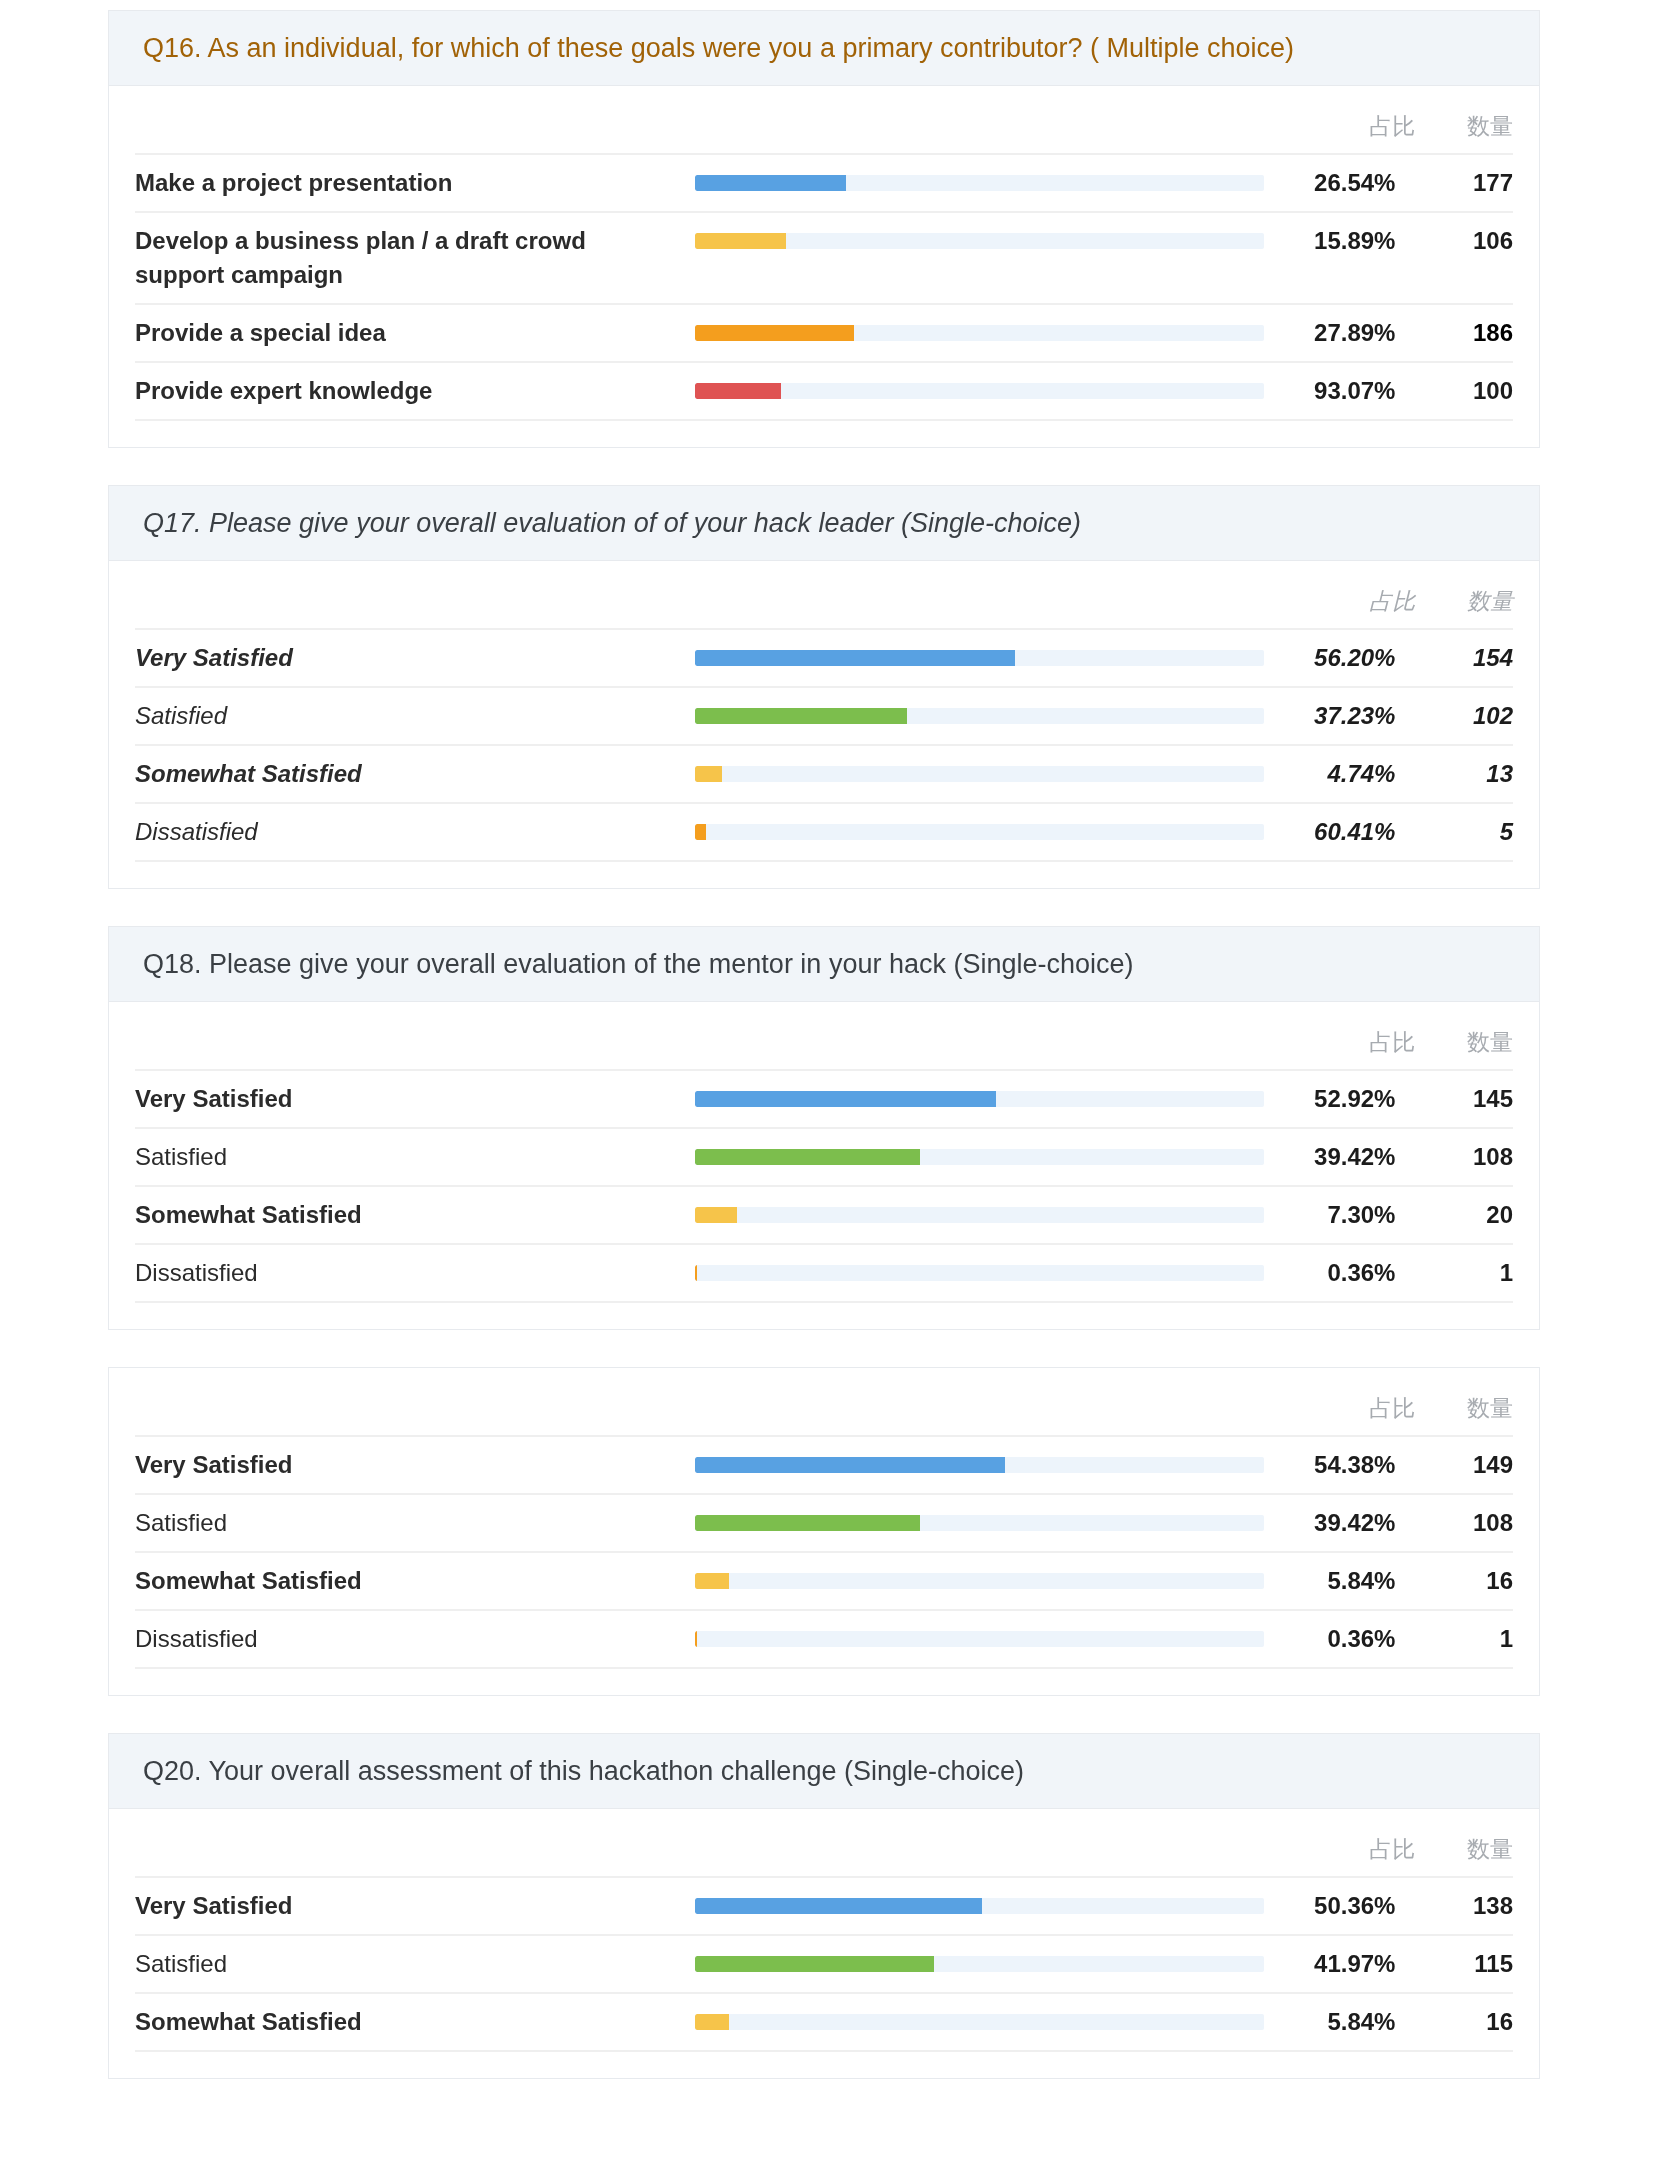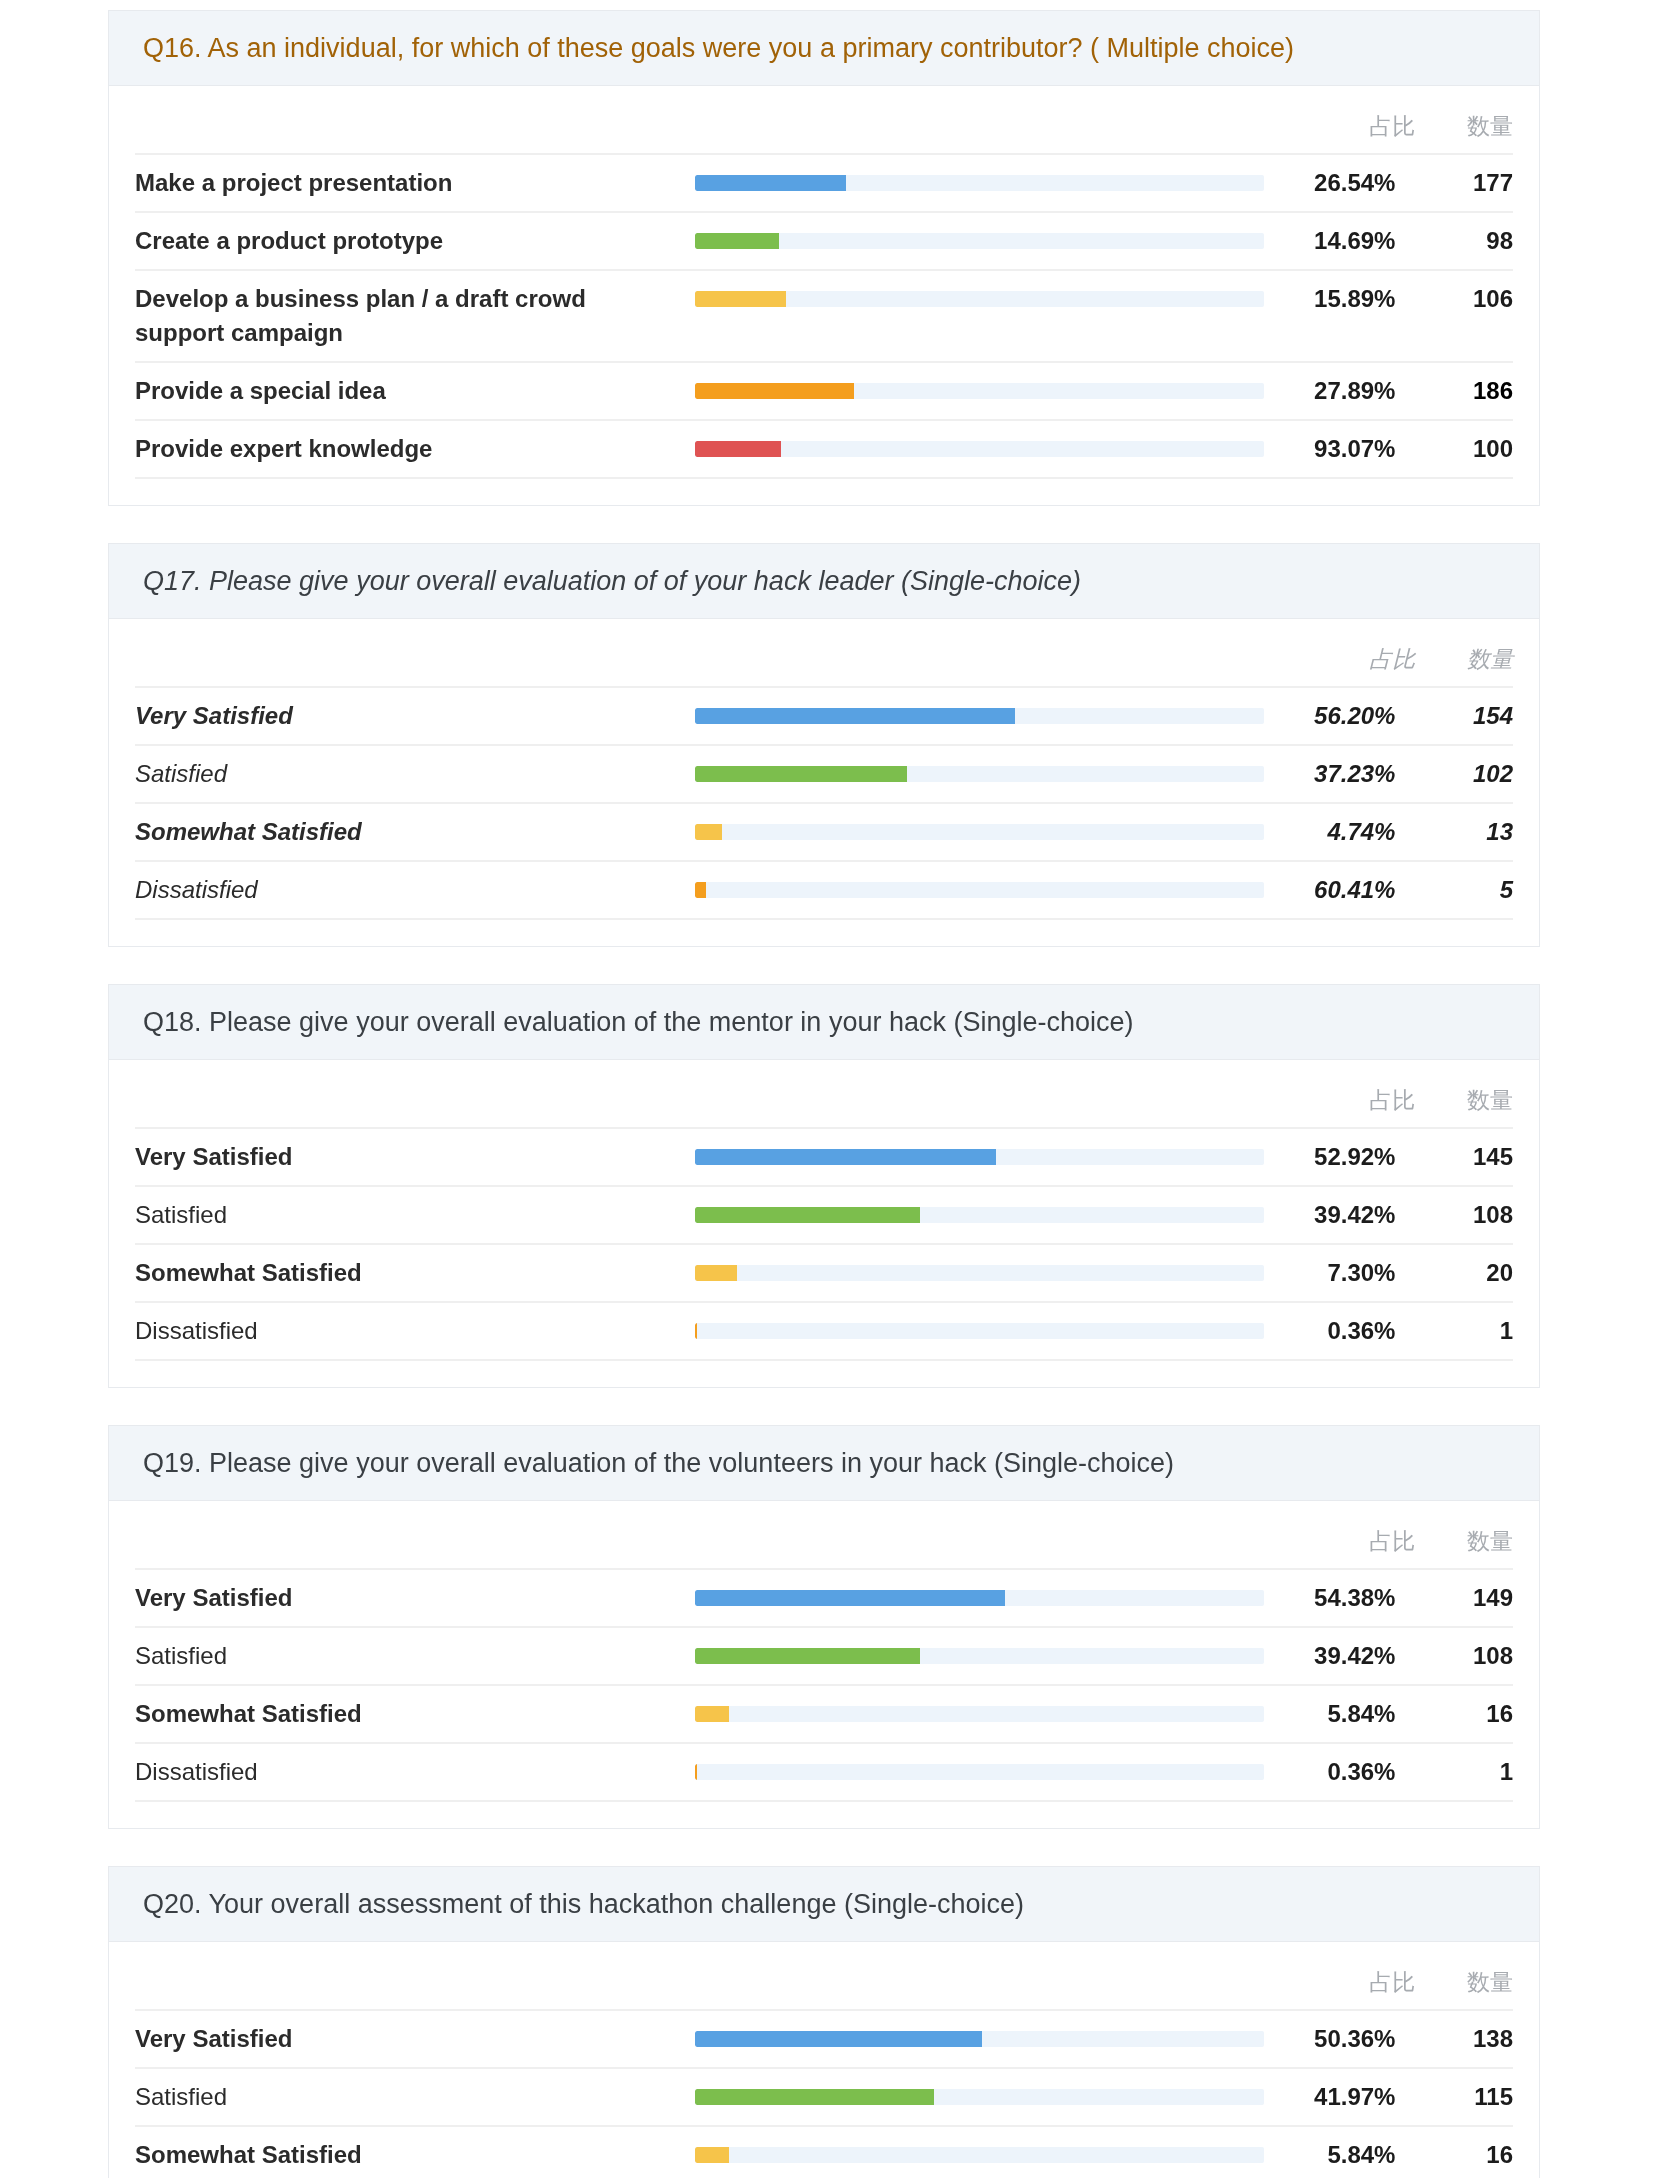--- a/index.html
+++ b/index.html
@@ -56,30 +56,20 @@
             <div class="label bold">Make a project presentation</div>
             <div class="bar-cell">
               <div class="track" style="background: rgb(237, 244, 251);">
                 <div class="fill" style="width: 26.54%; background: rgb(88, 161, 226);"></div>
               </div>
             </div>
             <div class="val pct" style="color: rgb(28, 28, 28);">26.54%</div>
             <div class="val cnt" style="color: rgb(28, 28, 28);">177</div>
           </div>
           <div class="row" style="border-top-color: rgb(239, 239, 239);">
-            <div class="label bold">Create a product prototype</div>
-            <div class="bar-cell">
-              <div class="track" style="background: rgb(237, 244, 251);">
-                <div class="fill" style="width: 14.69%; background: rgb(124, 190, 77);"></div>
-              </div>
-            </div>
-            <div class="val pct" style="color: rgb(28, 28, 28);">14.69%</div>
-            <div class="val cnt" style="color: rgb(28, 28, 28);">98</div>
-          </div>
-          <div class="row" style="border-top-color: rgb(239, 239, 239);">
             <div class="label bold">Develop a business plan / a draft crowd support campaign</div>
             <div class="bar-cell">
               <div class="track" style="background: rgb(237, 244, 251);">
                 <div class="fill" style="width: 15.89%; background: rgb(246, 196, 74);"></div>
               </div>
             </div>
             <div class="val pct" style="color: rgb(28, 28, 28);">15.89%</div>
             <div class="val cnt" style="color: rgb(28, 28, 28);">106</div>
           </div>
           <div class="row" style="border-top-color: rgb(239, 239, 239);">
@@ -205,21 +195,20 @@
                 <div class="fill" style="width: 0.36%; background: rgb(244, 158, 30);"></div>
               </div>
             </div>
             <div class="val pct" style="color: rgb(28, 28, 28);">0.36%</div>
             <div class="val cnt" style="color: rgb(28, 28, 28);">1</div>
           </div>
         </div>
       </div>
     </section>
     <section class="card" style="border-color: rgb(231, 234, 238);">
-      <div class="card-header" style="background: rgb(241, 245, 249); border-bottom-color: rgb(231, 234, 238); color: rgb(58, 63, 68);">Q19. Please give your overall evaluation of the volunteers in your hack (Single-choice)</div>
       <div class="card-body">
         <div class="cols" style="color: rgb(167, 171, 176);">
           <div class="sp-label"></div>
           <div class="sp-bar"></div>
           <div class="colh pct">占比</div>
           <div class="colh cnt">数量</div>
         </div>
         <div class="rows" style="border-bottom-color: rgb(239, 239, 239);">
           <div class="row" style="border-top-color: rgb(239, 239, 239);">
             <div class="label bold">Very Satisfied</div>

